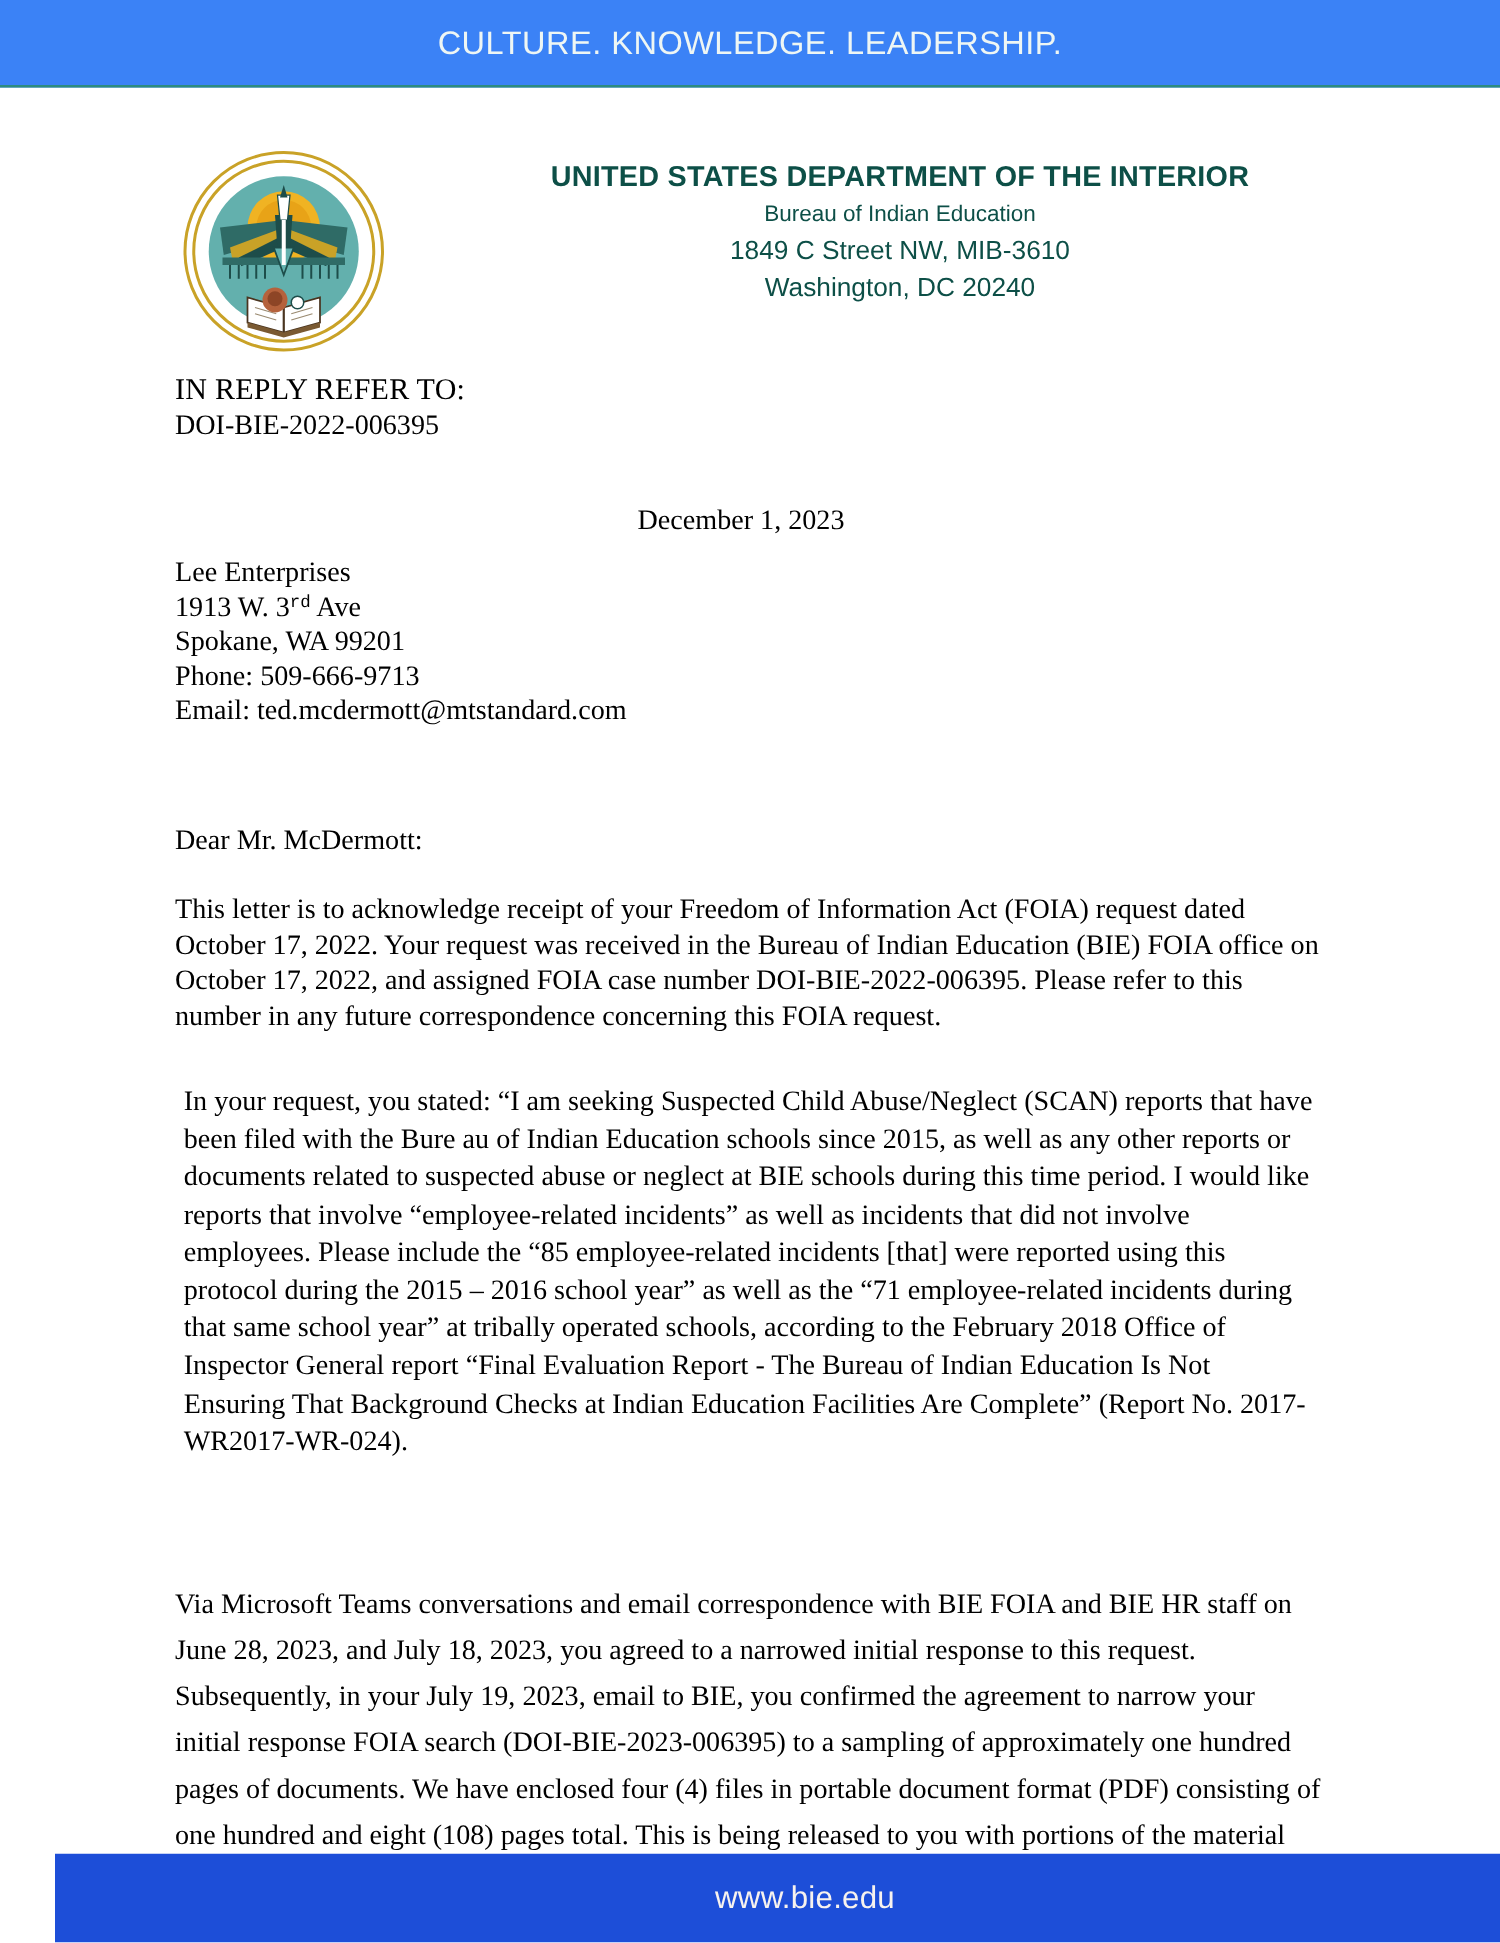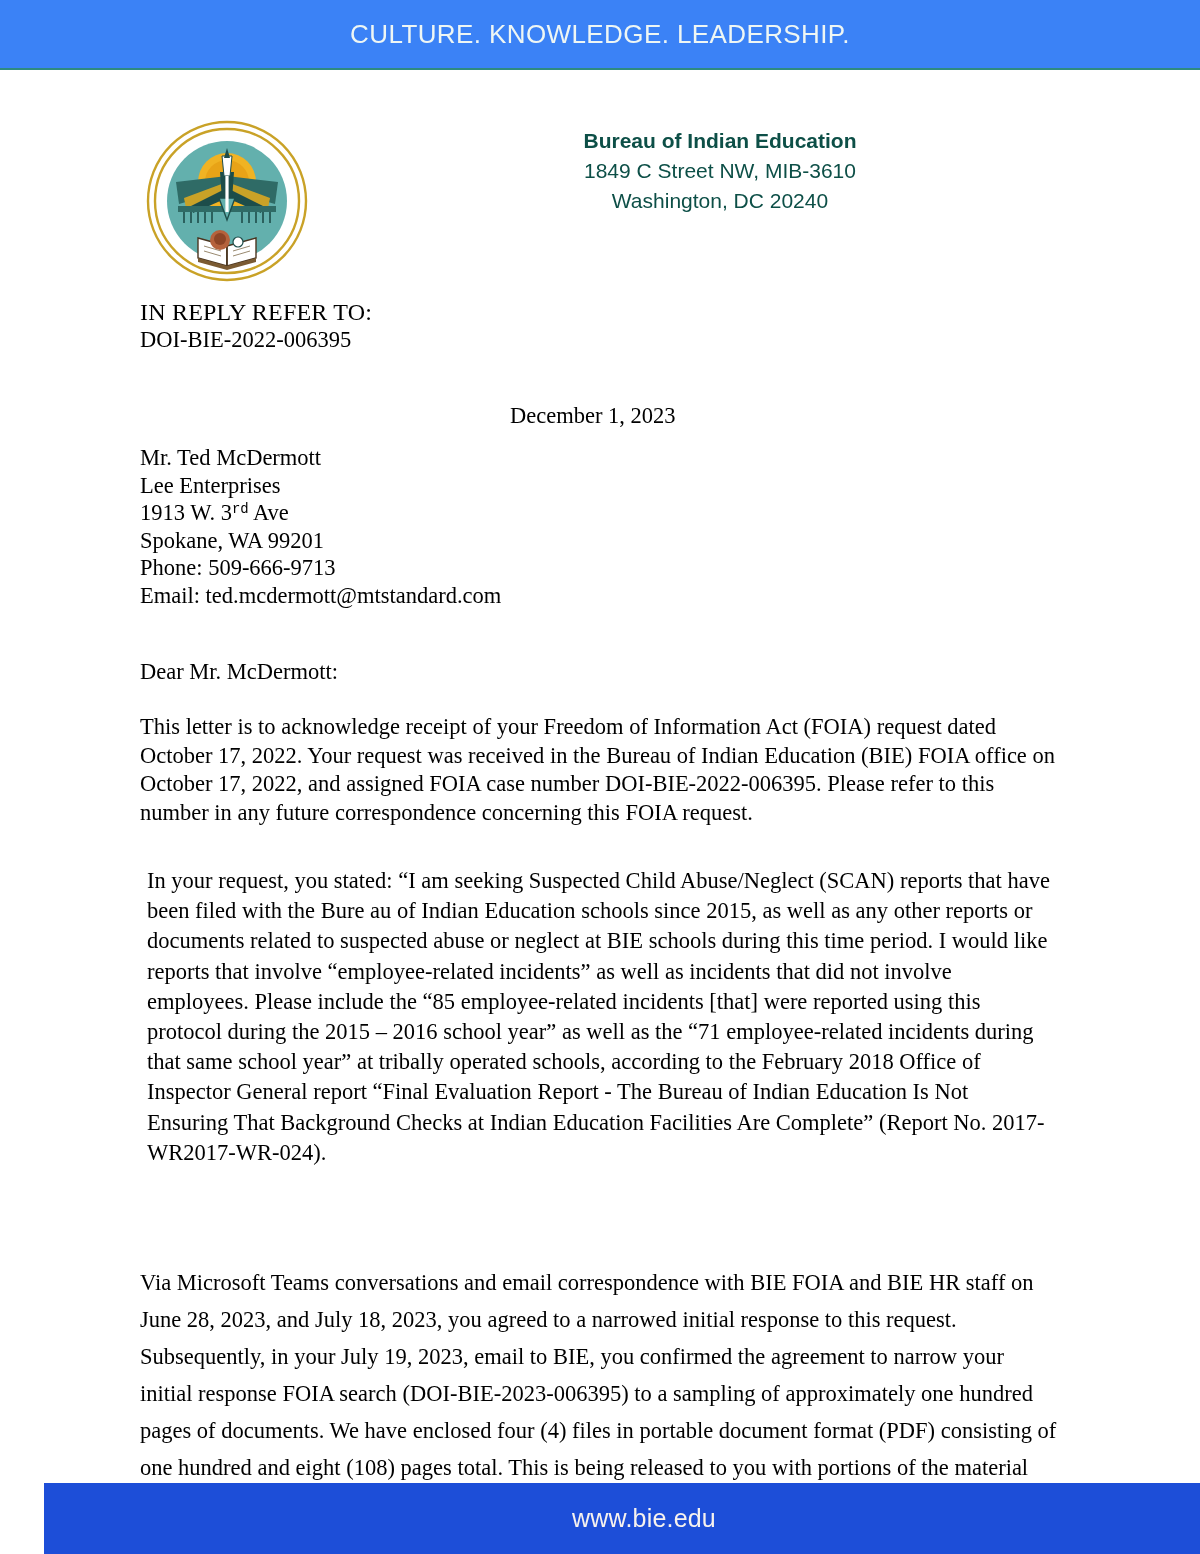--- a/index.html
+++ b/index.html
@@ -69,22 +69,22 @@
     color: #0d4f47;
   }
   .agency-name {
     font-size: 23px;
     font-weight: bold;
     letter-spacing: 0.2px;
     line-height: 30px;
     white-space: nowrap;
   }
   .agency-bureau {
-    font-size: 21px;
-    font-weight: 700;
+    font-size: 18px;
+    font-weight: 400;
     line-height: 30px;
   }
   .agency-street,
   .agency-city {
     font-size: 21px;
     font-weight: 400;
     line-height: 30px;
     text-align: center;
   }
 
@@ -247,35 +247,35 @@
       </g>
 
       <circle cx="74" cy="120" r="10" fill="#b5623c"></circle>
       <circle cx="74" cy="119" r="6" fill="#8d4526"></circle>
 
       <circle cx="92" cy="122" r="5" fill="#ffffff" stroke="#1d4d4a" stroke-width="1.2"></circle>
     </svg>
   </span>
 
   <div class="agency-block">
+    <div class="agency-name">UNITED STATES DEPARTMENT OF THE INTERIOR</div>
     <div class="agency-bureau">Bureau of Indian Education</div>
     <div class="agency-street">1849 C Street NW, MIB-3610</div>
     <div class="agency-city">Washington, DC 20240</div>
   </div>
 </div>
 
 <div class="reference-block">
   <div class="reference-label">IN REPLY REFER TO:</div>
   <div class="reference-number">DOI-BIE-2022-006395</div>
 </div>
 
 <div class="letter-date">December 1, 2023</div>
 
 <div class="recipient-block">
-  <div>Mr. Ted McDermott</div>
   <div>Lee Enterprises</div>
   <div><span>1913 W. 3</span><sup>rd</sup><span> Ave</span></div>
   <div>Spokane, WA  99201</div>
   <div>Phone: 509-666-9713</div>
   <div>Email: ted.mcdermott@mtstandard.com</div>
 </div>
 
 <div class="salutation">Dear Mr. McDermott:</div>
 
 <div class="body-paragraph" id="para-1">This letter is to acknowledge receipt of your Freedom of Information Act (FOIA) request dated October 17, 2022.  Your request was received in the Bureau of Indian Education (BIE) FOIA office on October 17, 2022, and assigned FOIA case number DOI-BIE-2022-006395.  Please refer to this number in any future correspondence concerning this FOIA request.</div>

